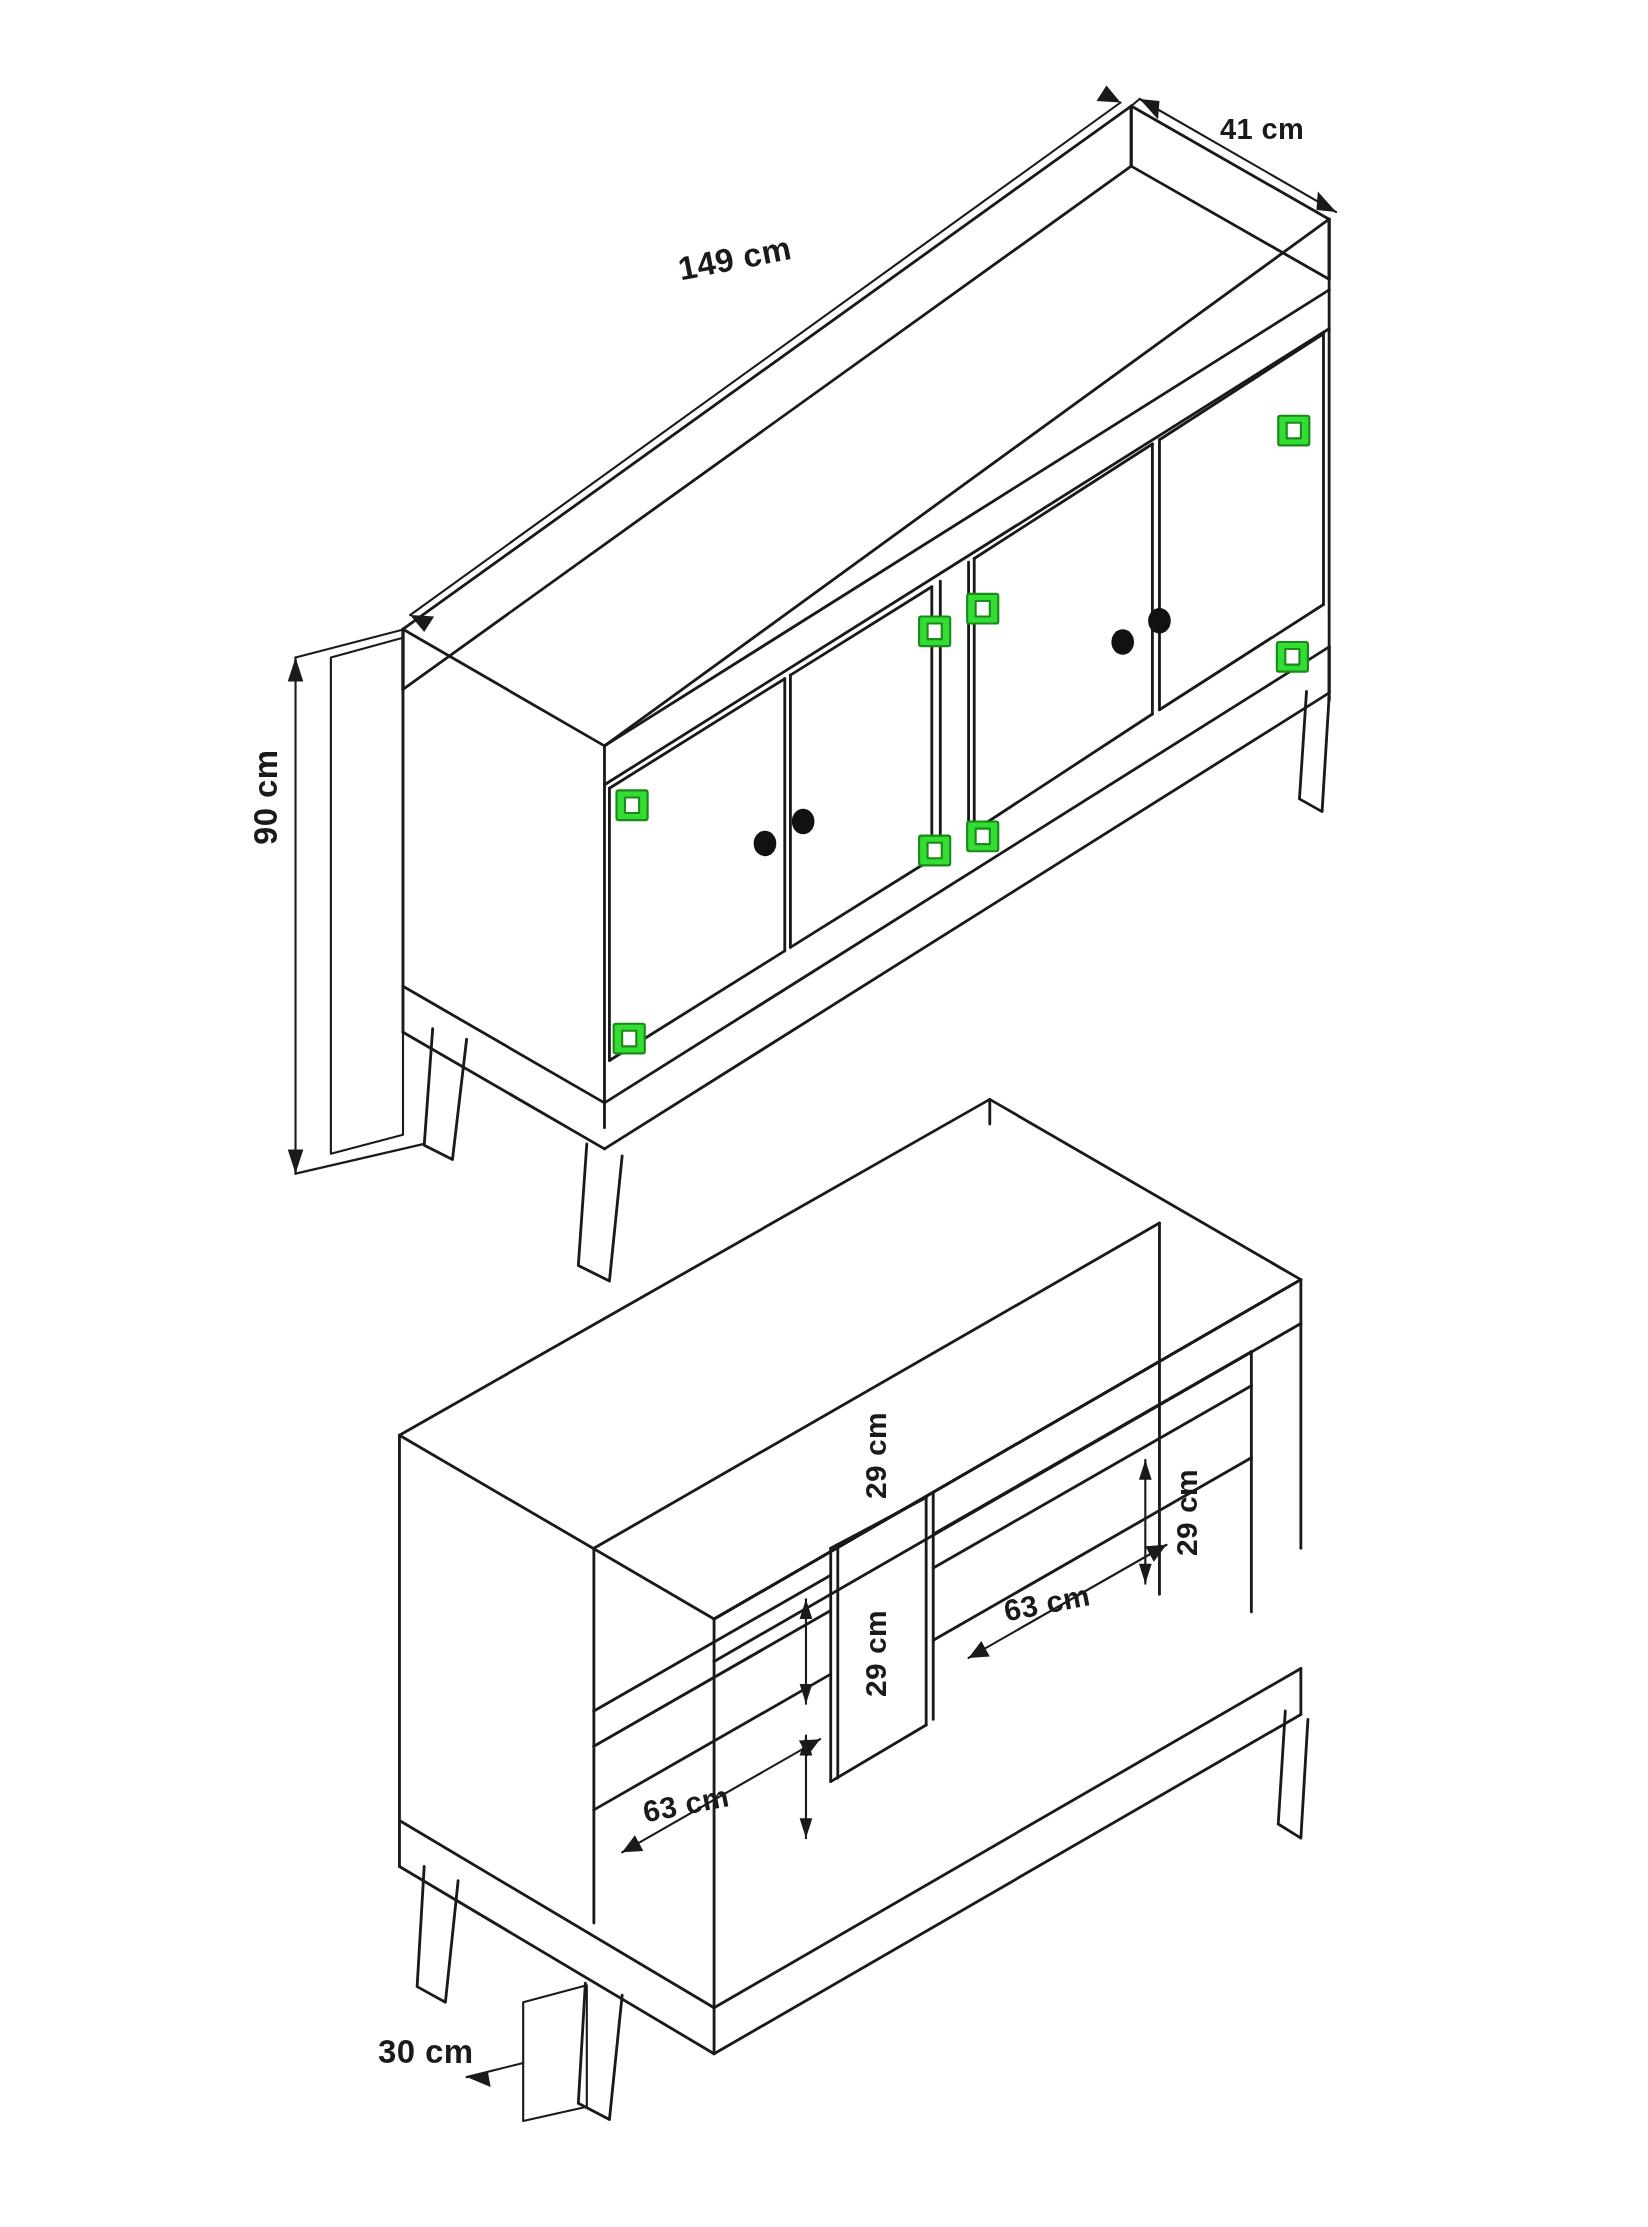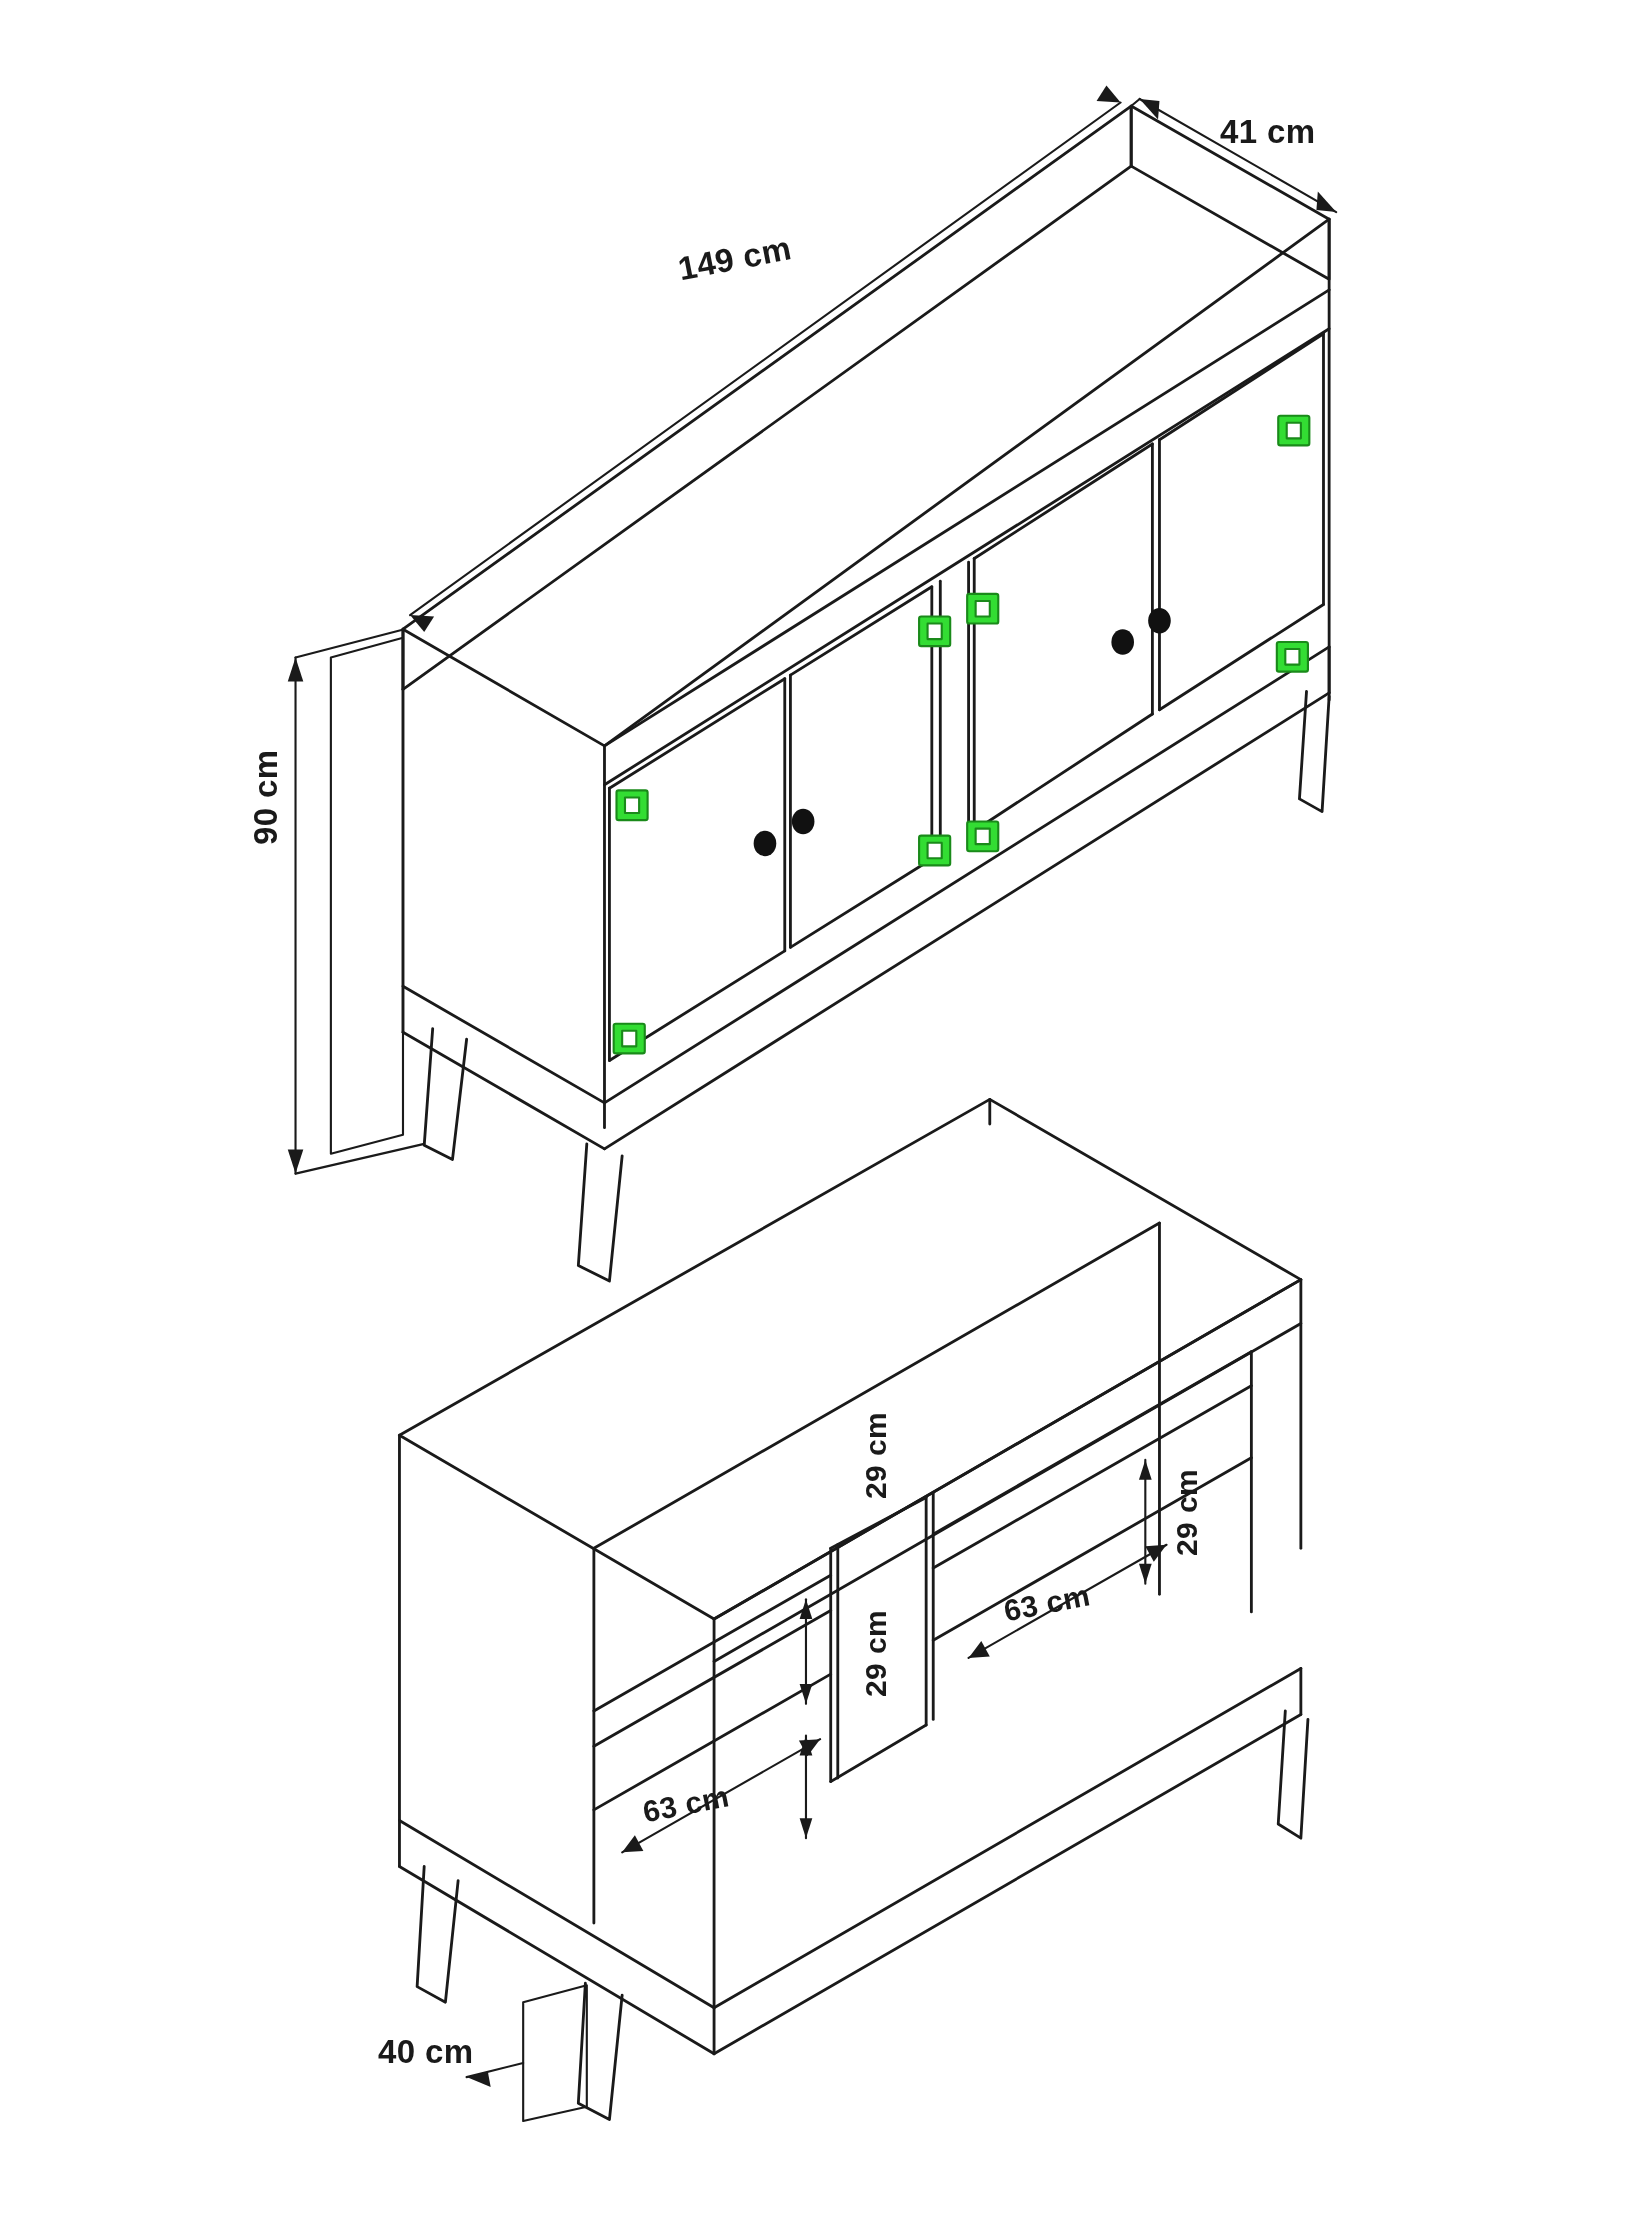--- a/index.html
+++ b/index.html
@@ -28,21 +28,21 @@
   }
   .dim-label {
     position: absolute;
     font-family: "Liberation Sans", sans-serif;
     font-weight: bold;
     color: #1a1a1a;
     white-space: nowrap;
     letter-spacing: 0.4px;
   }
   .lbl-149 { left: 675px;  top: 251px;  font-size: 33px; transform: rotate(-11deg); transform-origin: left top; }
-  .lbl-41  { left: 1220px; top: 113px;  font-size: 33px; }
+  .lbl-41  { left: 1220px; top: 113px;  font-size: 29px; }
   .lbl-90  { left: 247px;  top: 845px; font-size: 33px; transform: rotate(-90deg); transform-origin: left top; }
   .lbl-20  { left: 378px;  top: 2033px; font-size: 33px; }
   .lbl-63a { left: 640px;  top: 1796px; font-size: 30px; transform: rotate(-11deg); transform-origin: left top; }
   .lbl-63b { left: 1001px; top: 1595px; font-size: 30px; transform: rotate(-11deg); transform-origin: left top; }
   .lbl-29a { left: 859px; top: 1697px; font-size: 30px; transform: rotate(-90deg); transform-origin: left top; }
   .lbl-29b { left: 859px; top: 1499px; font-size: 30px; transform: rotate(-90deg); transform-origin: left top; }
   .lbl-29c { left: 1170px; top: 1556px; font-size: 30px; transform: rotate(-90deg); transform-origin: left top; }
 </style>
 </head>
 <body>
@@ -238,21 +238,21 @@
         <path d="M 1620 2065 l -9 28 l 18 0 z" fill="#1a1a1a" stroke="none"></path>
         <path d="M 1620 2240 l -9 -28 l 18 0 z" fill="#1a1a1a" stroke="none"></path>
       </g>
 
     </g>
   </svg>
 
   <div class="dim-label lbl-149">149 cm</div>
   <div class="dim-label lbl-41">41 cm</div>
   <div class="dim-label lbl-90">90 cm</div>
-  <div class="dim-label lbl-20">40 cm</div>
+  <div class="dim-label lbl-20">30 cm</div>
   <div class="dim-label lbl-63a">63 cm</div>
   <div class="dim-label lbl-63b">63 cm</div>
   <div class="dim-label lbl-29a">29 cm</div>
   <div class="dim-label lbl-29b">29 cm</div>
   <div class="dim-label lbl-29c">29 cm</div>
 
 </div>
 
 
 </body></html>

